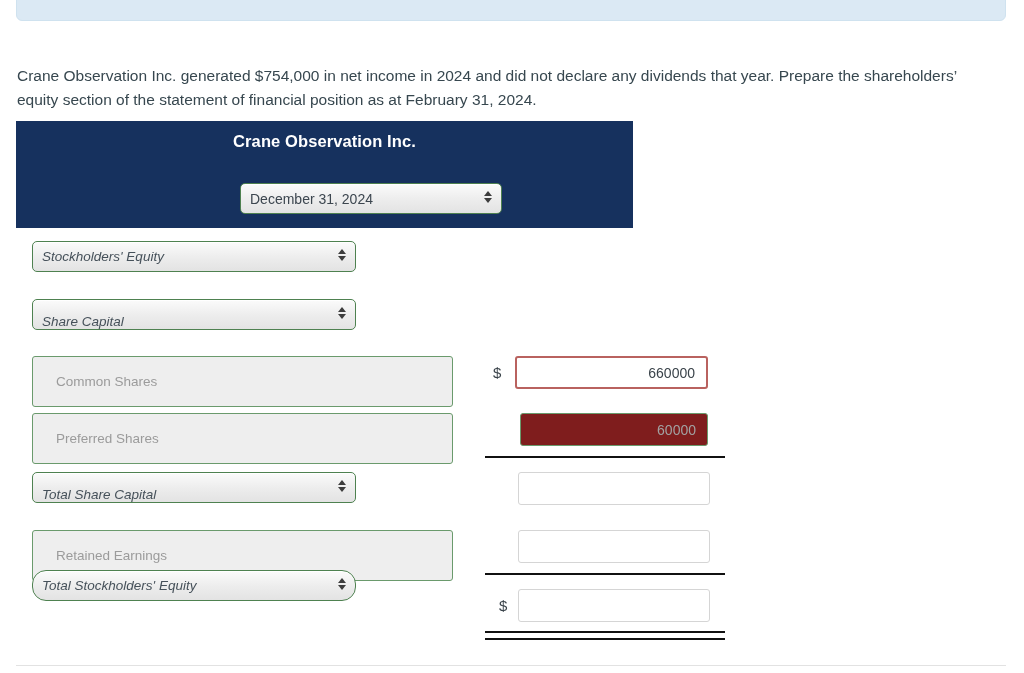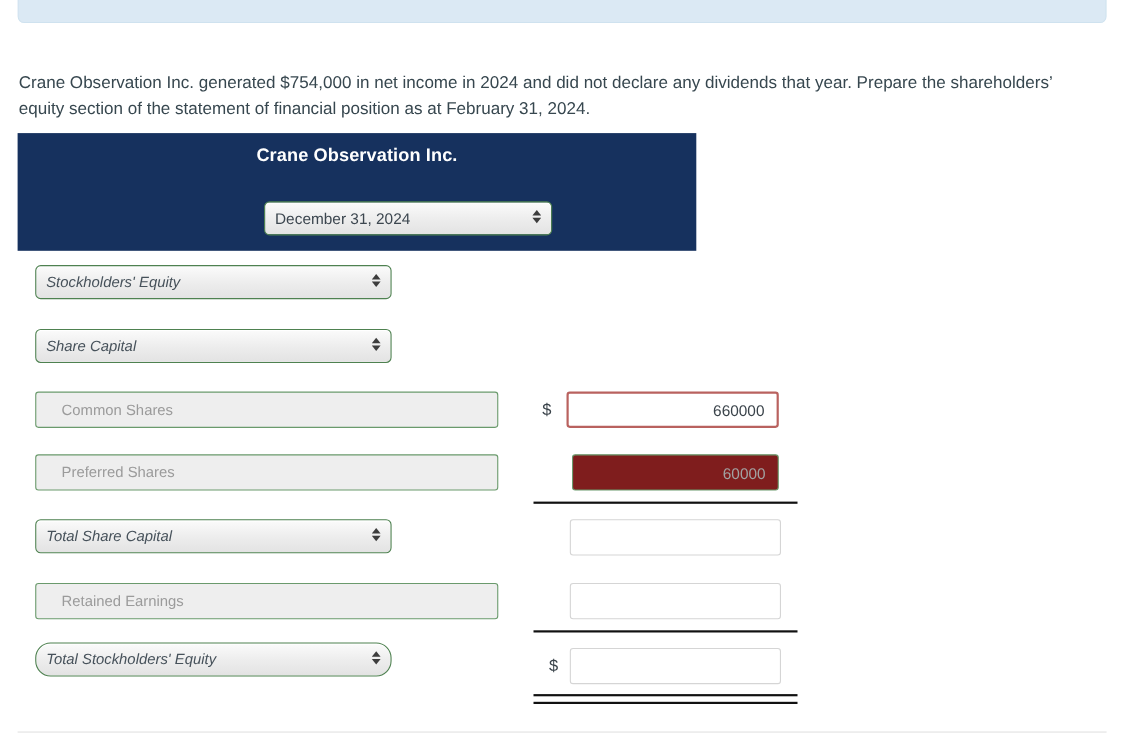--- a/index.html
+++ b/index.html
@@ -116,21 +116,21 @@
   }
 
   
   .sel-account { left: 32px; width: 324px; font-style: italic; }
 
   
   .acct-input {
     position: absolute;
     left: 32px;
     width: 421px;
-    height: 33px;
+    height: 51px;
     box-sizing: border-box;
     border: 1px solid #6a9a6c;
     border-radius: 3px;
     background: #eeeeee;
     font-size: 13.5px;
     color: #9b9b9b;
     display: flex;
     align-items: center;
     padding-left: 23px;
   }
@@ -226,21 +226,21 @@
 </div>
 
 <div class="sel sel-account" style="top:241px;">
   <span>Stockholders' Equity</span>
   <span class="spin">
       <i class="up"></i>
       <i class="down"></i>
     </span>
 </div>
 
-<div class="sel sel-account" style="top:299px;">
+<div class="sel sel-account" style="top:299px;align-items:flex-end;">
   <span>Share Capital</span>
   <span class="spin">
       <i class="up"></i>
       <i class="down"></i>
     </span>
 </div>
 
 <div class="acct-input" style="top:356px;">
   <span>Common Shares</span>
 </div>
@@ -251,41 +251,41 @@
 
 <div class="acct-input" style="top:413px;">
   <span>Preferred Shares</span>
 </div>
 <div class="val locked" style="top:413px;">
   <span>60000</span>
 </div>
 
 <div class="rule-single" style="top:456px;"></div>
 
-<div class="sel sel-account" style="top:472px;">
+<div class="sel sel-account" style="top:472px;align-items:flex-end;">
   <span>Total Share Capital</span>
   <span class="spin">
       <i class="up"></i>
       <i class="down"></i>
     </span>
 </div>
 <div class="val empty" style="top:472px;">
   <span></span>
 </div>
 
 <div class="acct-input" style="top:530px;">
   <span>Retained Earnings</span>
 </div>
 <div class="val empty" style="top:530px;">
   <span></span>
 </div>
 
 <div class="rule-single" style="top:573px;"></div>
 
-<div class="sel sel-account" style="top:584px;border-radius:14px;">
+<div class="sel sel-account" style="top:570px;border-radius:14px;">
   <span>Total Stockholders' Equity</span>
   <span class="spin">
       <i class="up"></i>
       <i class="down"></i>
     </span>
 </div>
 <span class="dollar" style="left:499px; top:597px;">$</span>
 <div class="val empty" style="top:589px;">
   <span></span>
 </div>

